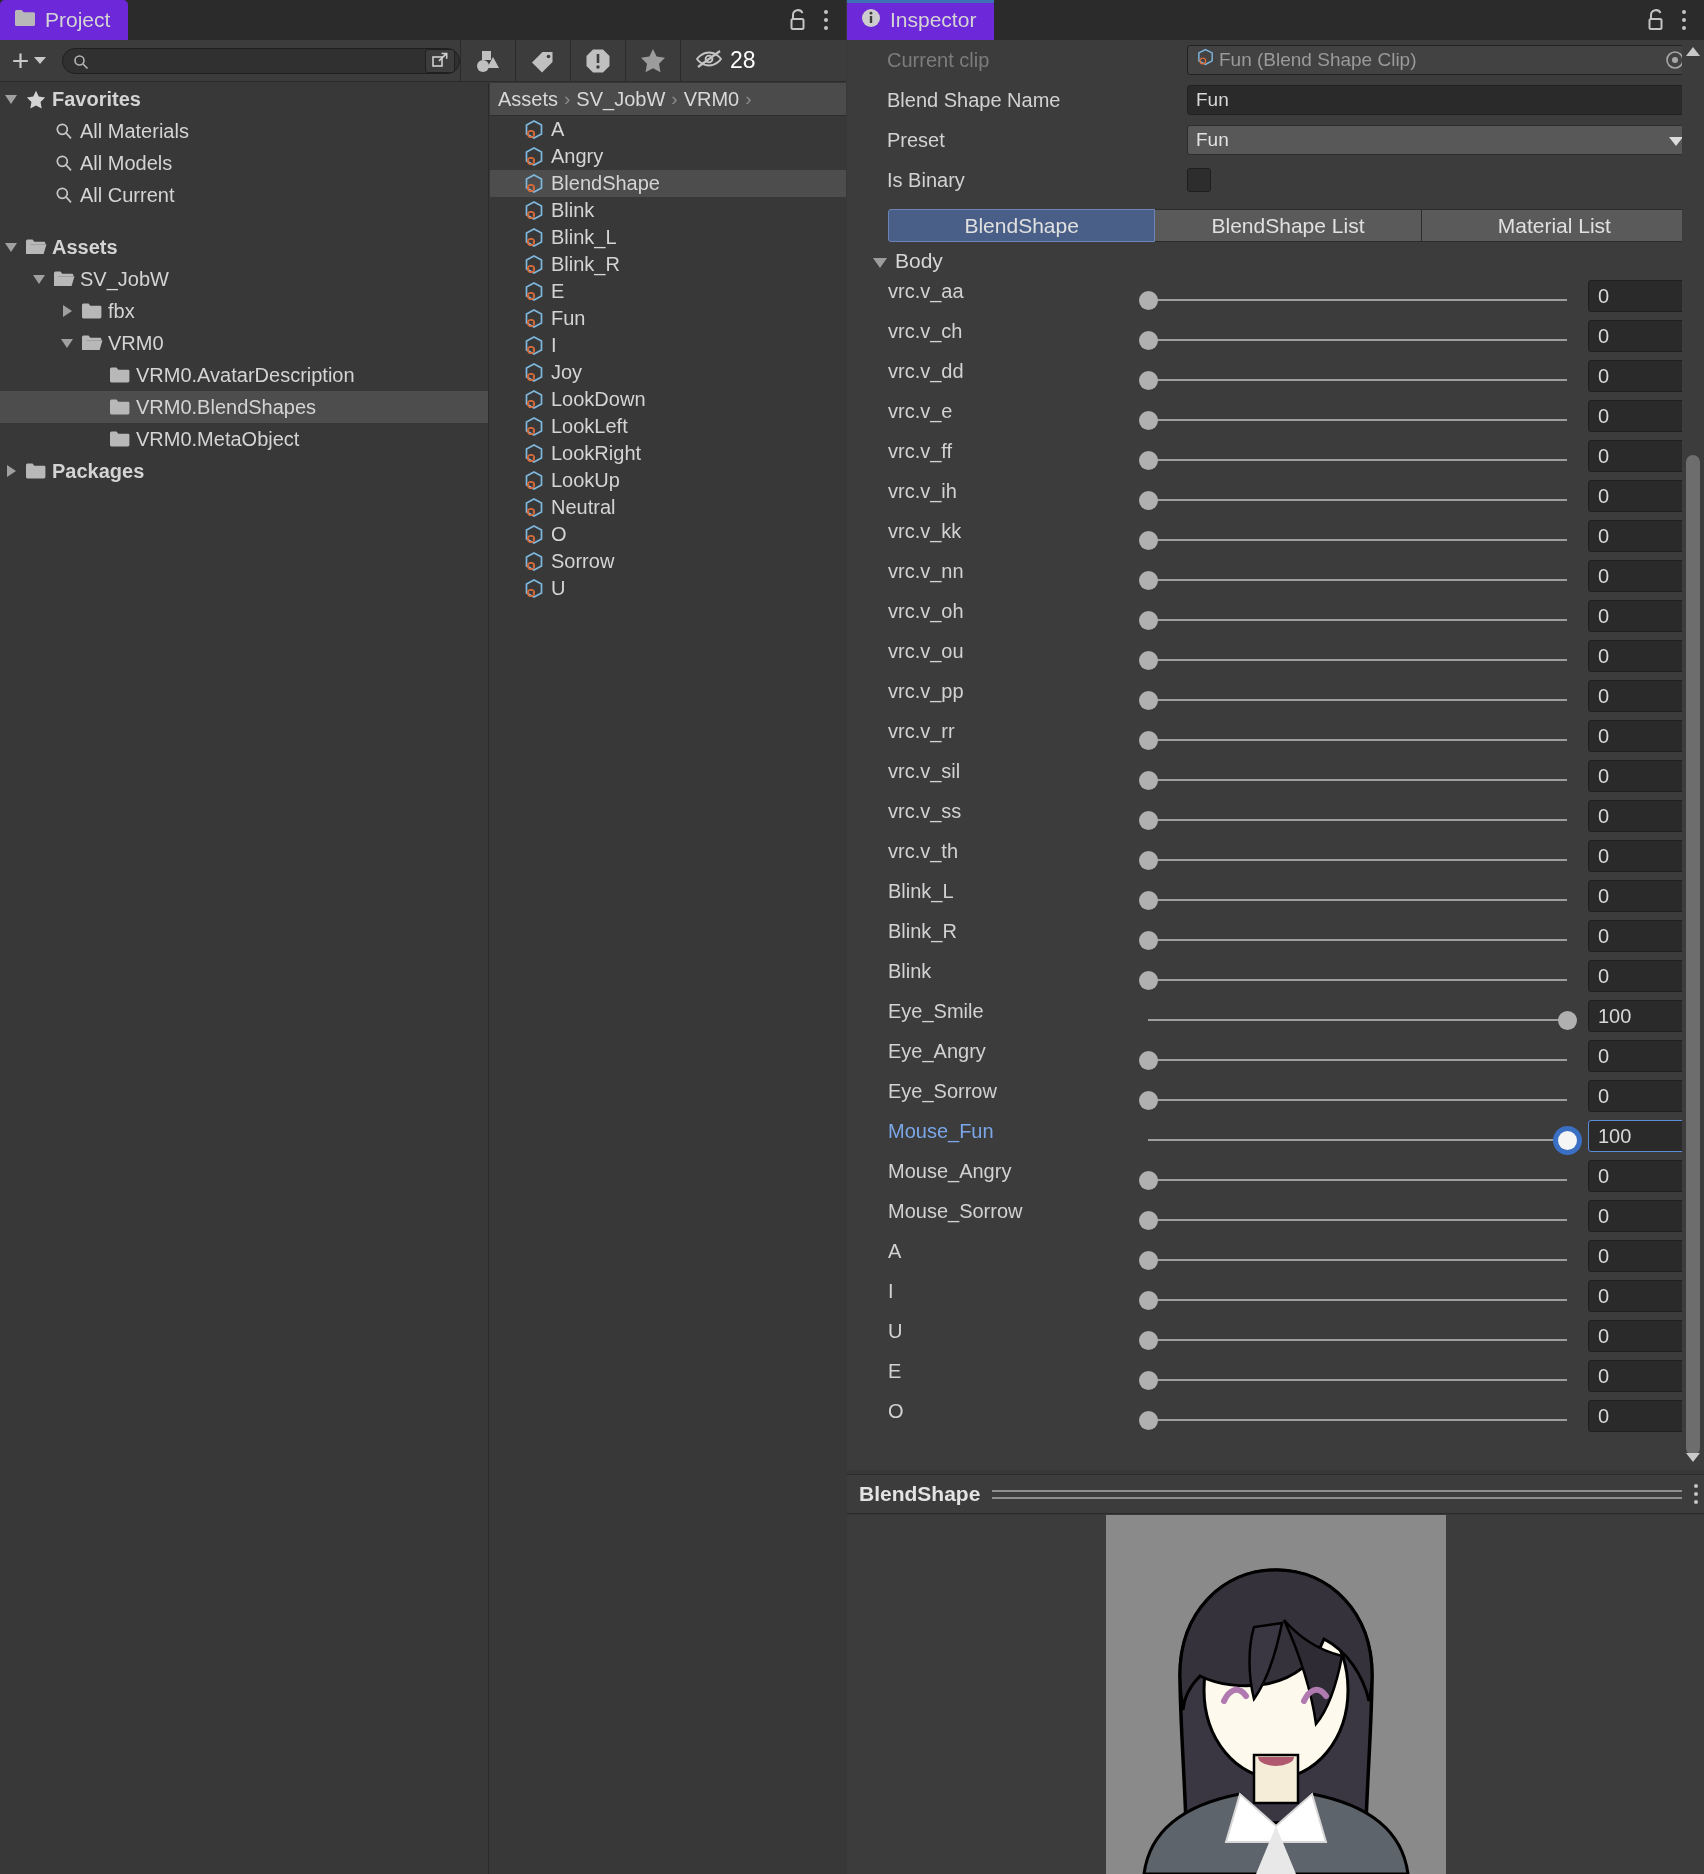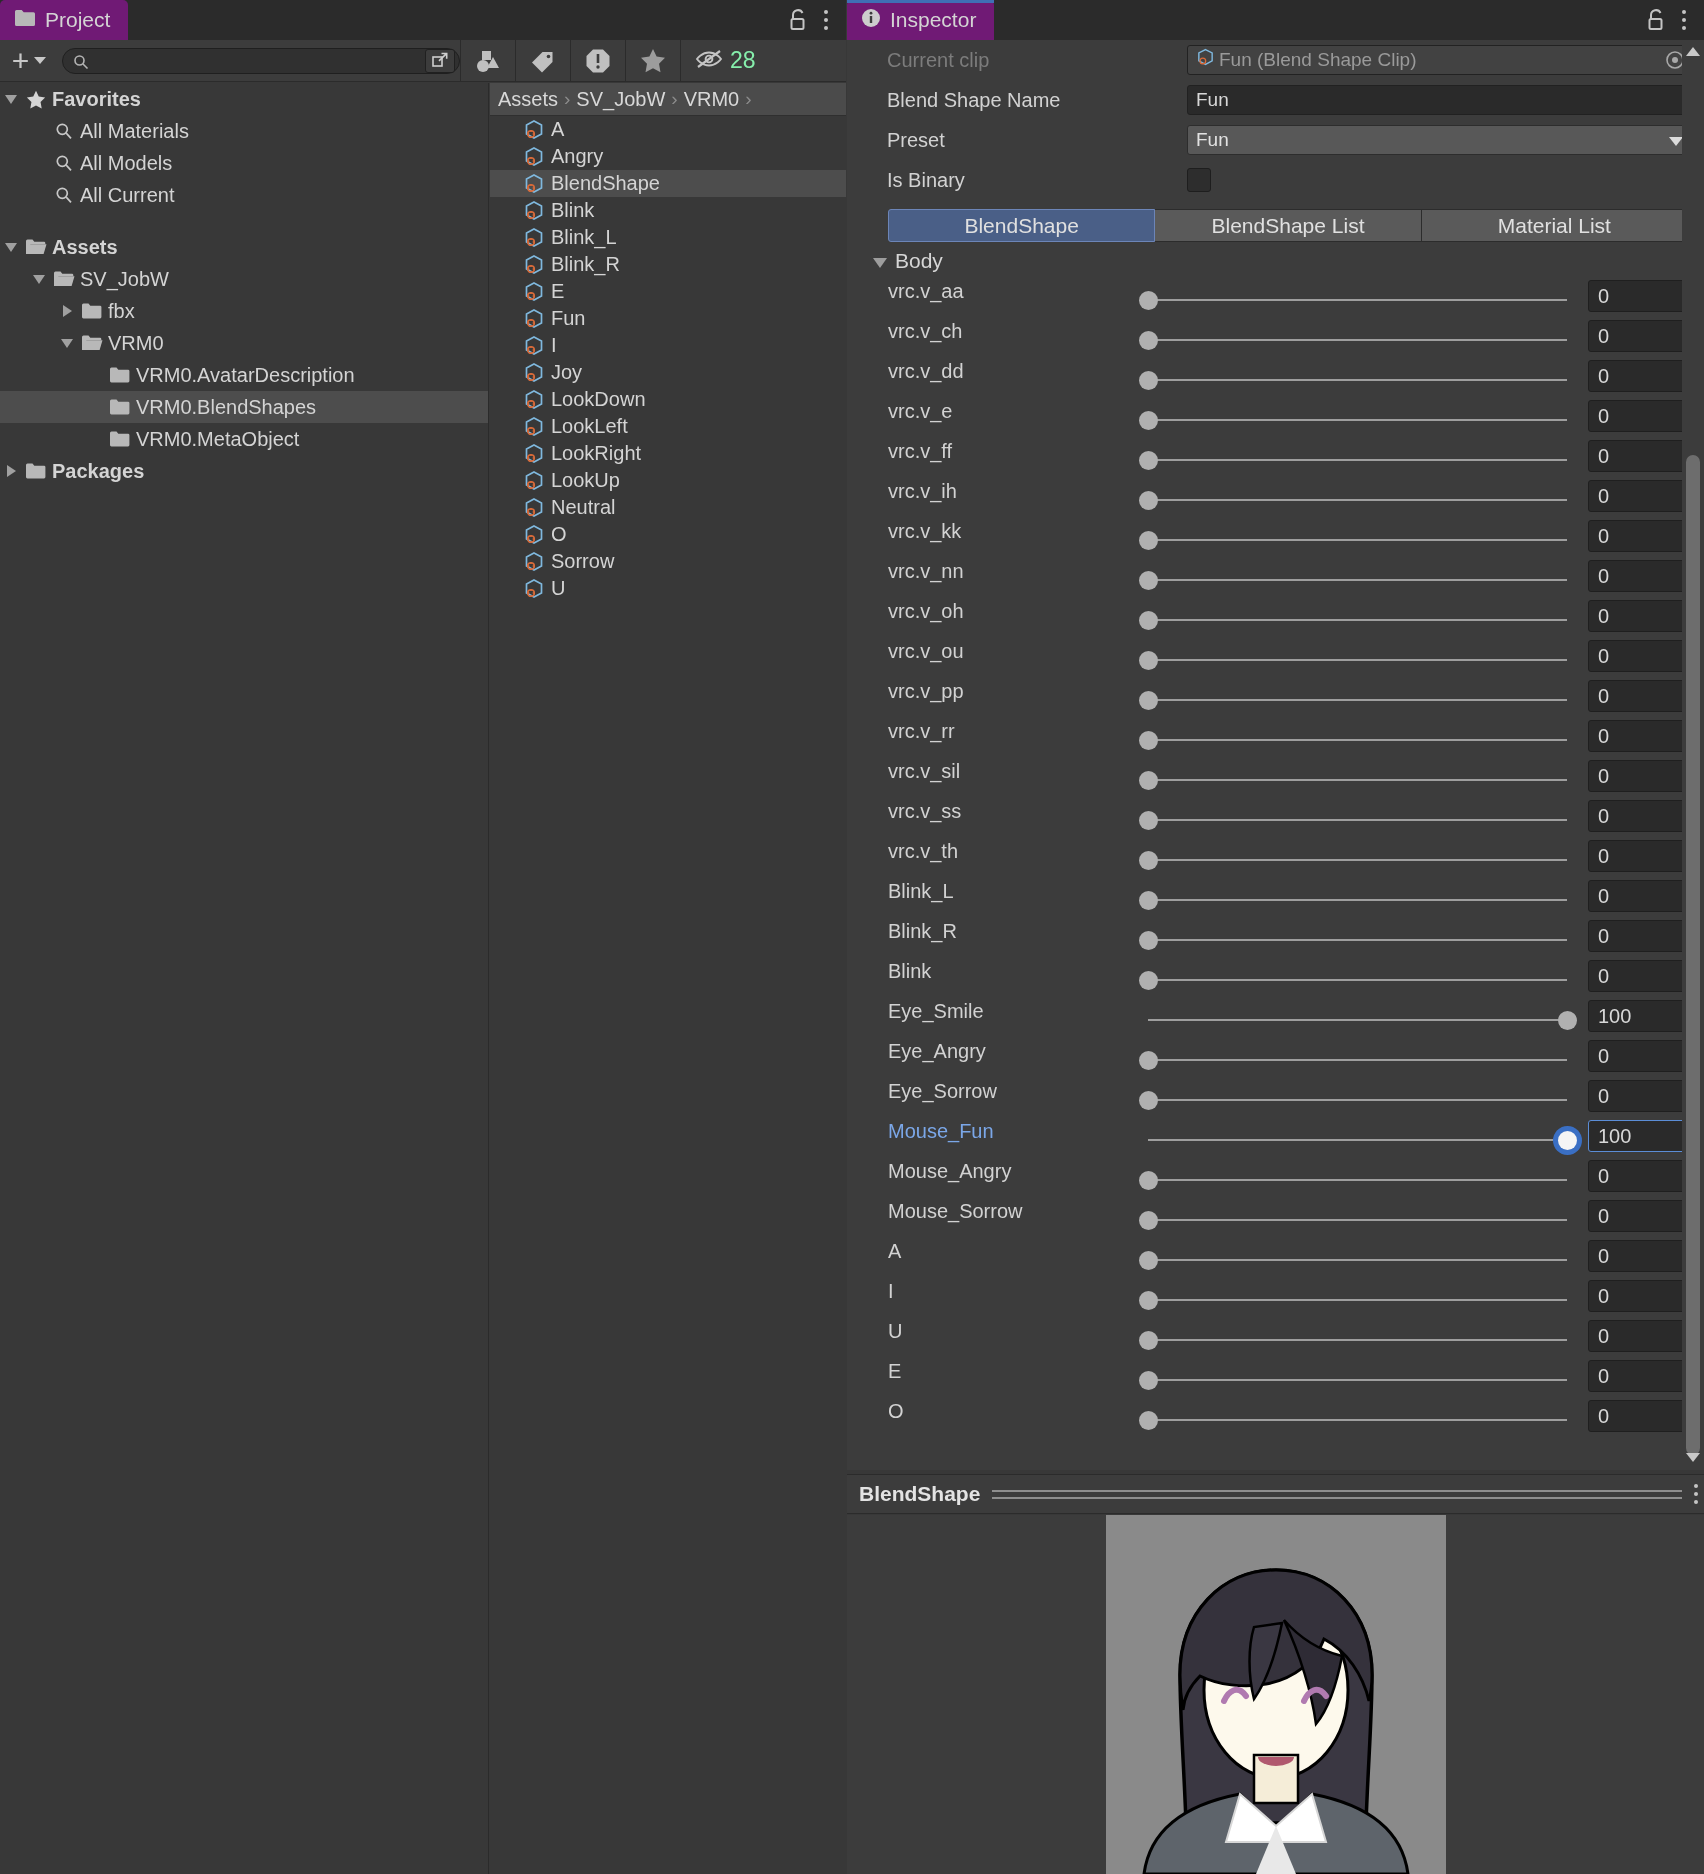--- a/index.html
+++ b/index.html
@@ -14,21 +14,21 @@
   #root { position: relative; width: 1704px; height: 1874px; }
 
   
   .panel { position: absolute; background: #383838; }
   .tabbar {
     height: 40px; background: #2b2b2b;
     display: flex; align-items: flex-end; position: relative;
   }
   .tab {
     height: 40px; display: flex; align-items: center; gap: 9px;
-    padding: 0 18px 0 14px; background: #701a75;
+    padding: 0 18px 0 14px; background: #6d28d9;
     border-top-left-radius: 5px; border-top-right-radius: 5px;
     font-size: 21px; color: #d4d4d4; position: relative;
   }
   .tab.active-blue::before {
     content: ""; position: absolute; top: 0; left: 0; right: 0; height: 3px;
     background: #3f6fb5;
   }
   .tab-icons {
     position: absolute; right: 10px; top: 0; height: 40px;
     display: flex; align-items: center; gap: 16px; padding-right: 8px;
@@ -56,21 +56,21 @@
     padding-left: 20px;
   }
   .srch-glyph { position: absolute; left: 10px; top: 5px; }
   .search-expand {
     width: 30px; height: 24px; display: flex; align-items: center; justify-content: center;
     background: #3c3c3c; border: 1px solid #202020; border-radius: 3px;
   }
   .tb-sep { width: 1px; height: 42px; background: #2b2b2b; }
   .tb-icon { width: 54px; height: 42px; display: flex; align-items: center; justify-content: center; }
   .tb-count { display: flex; align-items: center; gap: 7px; padding: 0 14px; height: 42px; }
-  .tb-count-num { font-size: 23px; color: #86efac; }
+  .tb-count-num { font-size: 23px; color: #ffffff; }
 
   
   #tree-col {
     position: absolute; top: 83px; left: 0; width: 489px; height: 1791px;
     background: #383838; border-right: 1px solid #2b2b2b; overflow: hidden;
   }
   .tree-row {
     height: 32px; display: flex; align-items: center; font-size: 20px;
     color: #d4d4d4; white-space: nowrap; padding-right: 6px;
   }

